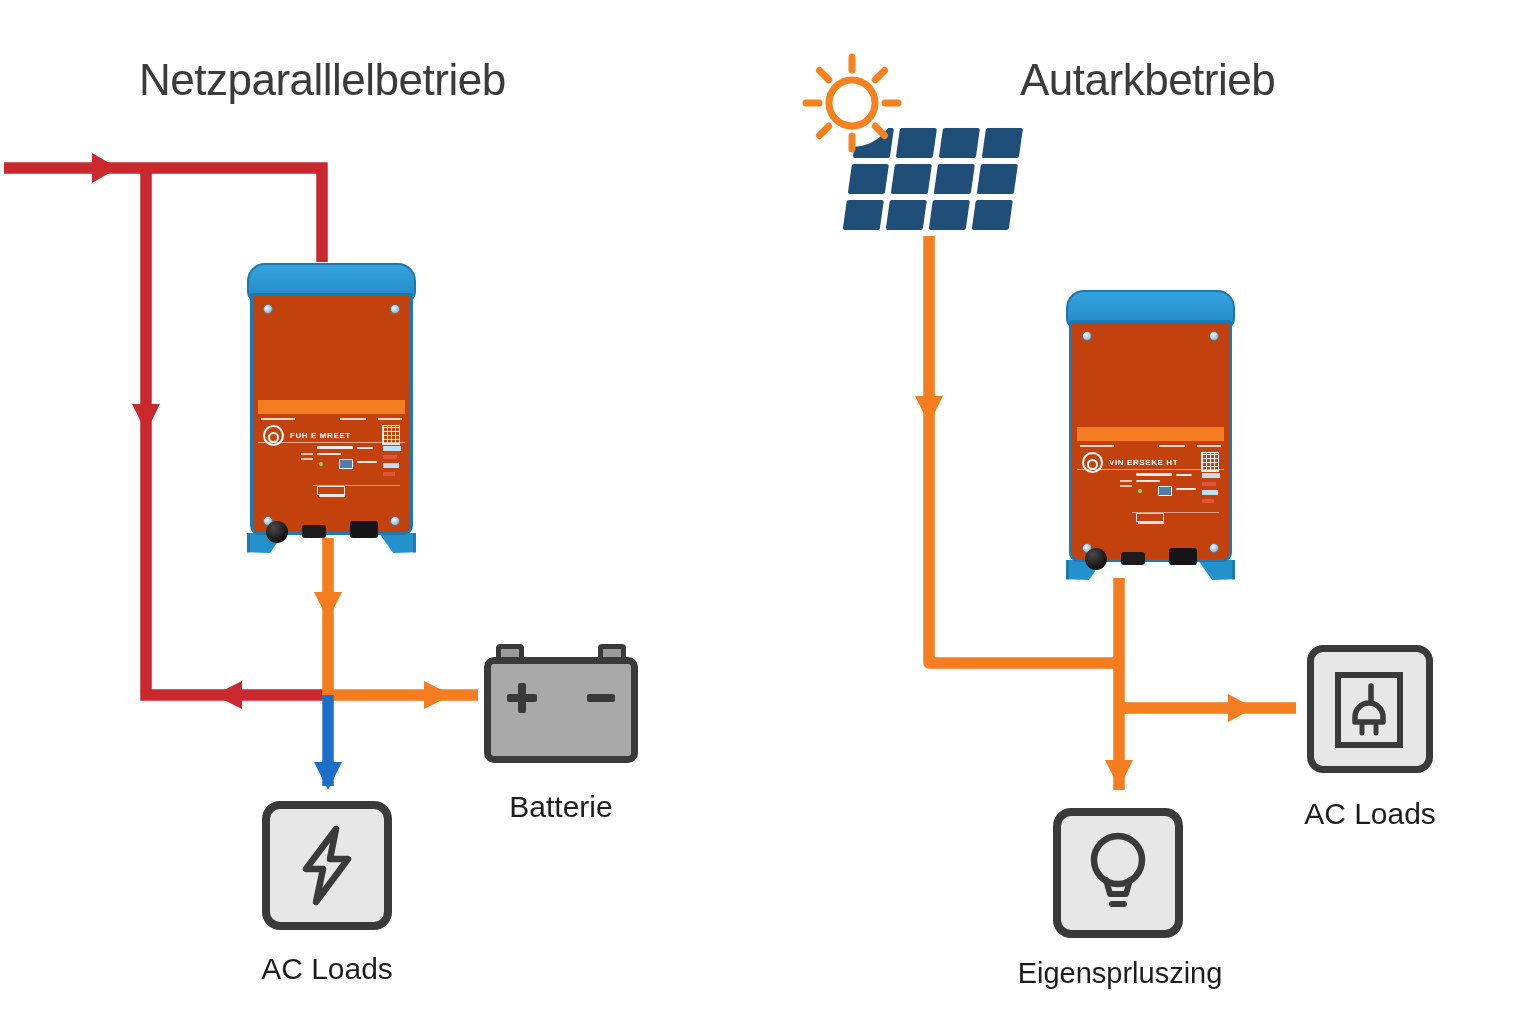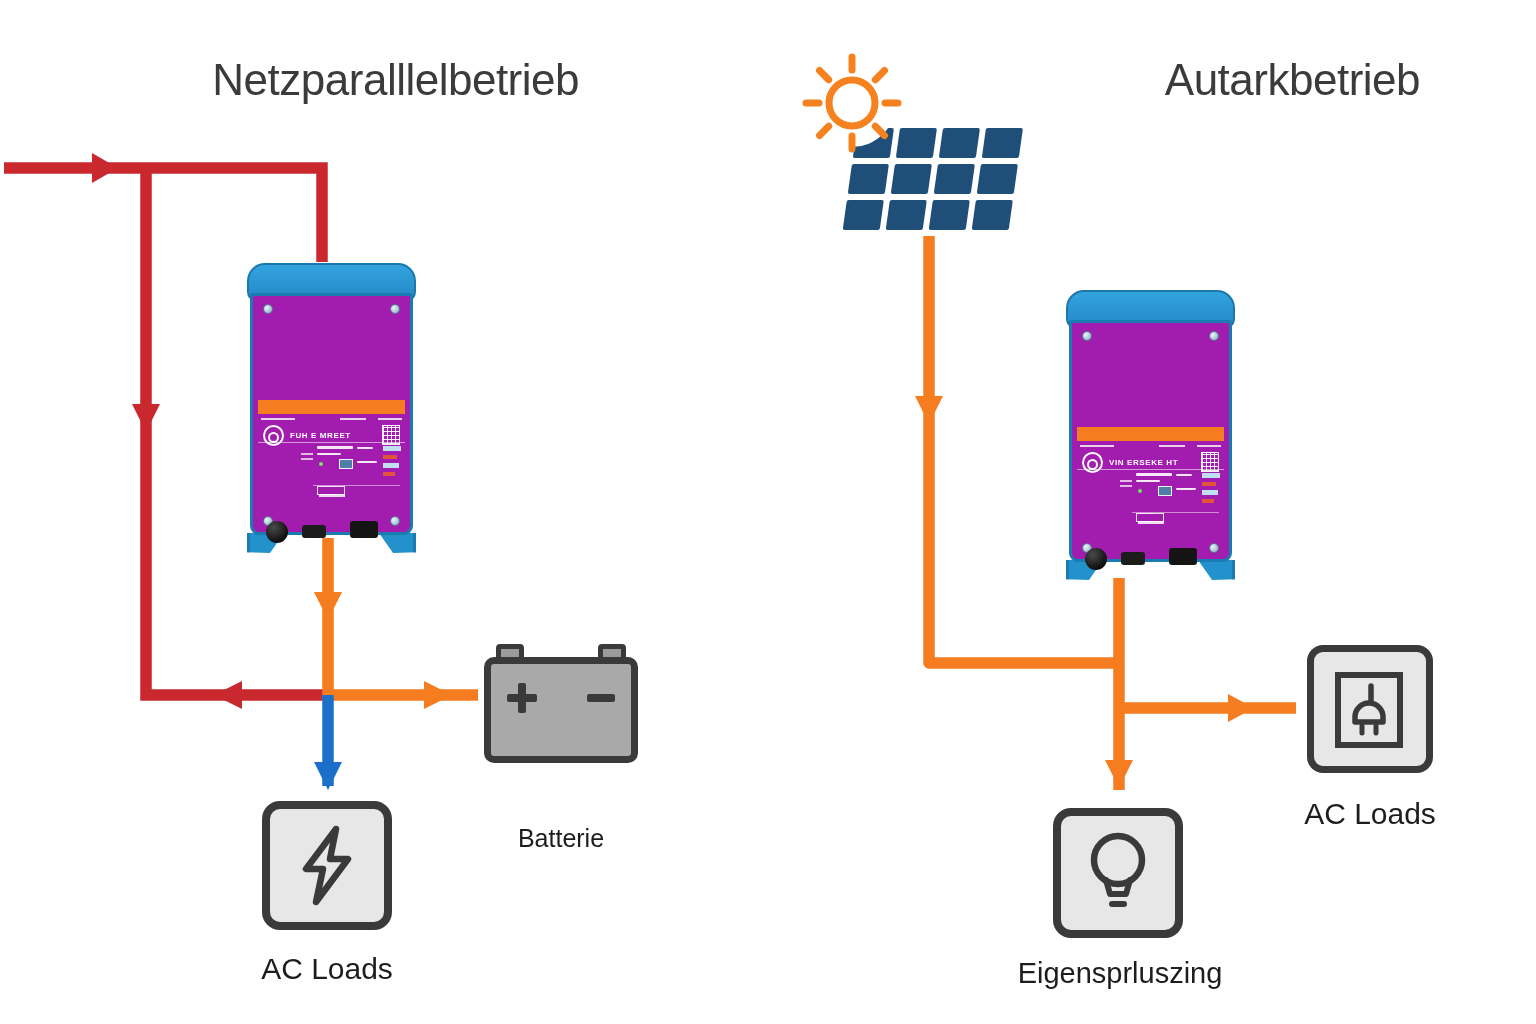--- a/index.html
+++ b/index.html
@@ -1,21 +1,21 @@
 <!DOCTYPE html>
 <html><head>
 <meta charset="utf-8">
 <style>
   html,body{margin:0;padding:0;background:#ffffff;}
   body{width:1536px;height:1024px;position:relative;overflow:hidden;
        font-family:"Liberation Sans", sans-serif;}
 
   
   .title{position:absolute;font-size:44px;color:#3b3b3b;letter-spacing:-0.5px;
-         text-align:right;white-space:nowrap;}
+         text-align:left;white-space:nowrap;}
   .lbl{position:absolute;color:#1d1d1d;text-align:center;white-space:nowrap;}
 
   
   svg.overlay{position:absolute;left:0;top:0;z-index:3;pointer-events:none;}
   .ln-red{stroke:#c9282e;stroke-width:11.5;fill:none;}
   .ln-orange{stroke:#f57d20;stroke-width:11.5;fill:none;}
   .ln-blue{stroke:#1b6fc8;stroke-width:11.5;fill:none;}
   .ar-red{fill:#c9282e;}
   .ar-orange{fill:#f57d20;}
   .ar-blue{fill:#1b6fc8;}
@@ -29,21 +29,21 @@
       gap:6px;}
   .pv-cell{background:#1f4e79;border-radius:2px;}
 
   
   .inverter{position:absolute;width:163px;height:272px;z-index:4;}
   .inv-cap{position:absolute;left:-3px;right:-3px;top:0;height:34px;
            background:linear-gradient(#33a3de,#2389c6);
            border:2px solid #1a78ae;border-bottom-width:3px;
            border-radius:18px 18px 10px 10px;}
   .inv-body{position:absolute;left:0;right:0;top:30px;bottom:0;
-            background:#a21caf;border:3px solid #1b7ab0;
+            background:#c2410c;border:3px solid #1b7ab0;
             border-radius:3px 3px 9px 9px;z-index:1;}
   .screw{position:absolute;width:8px;height:8px;border-radius:50%;
          background:radial-gradient(circle at 35% 35%,#eef6fb,#9dbbcf 70%);
          border:1px solid #57798f;}
   .inv-stripe{position:absolute;left:5px;right:5px;top:104px;height:14px;background:#f57c20;}
   .tick{position:absolute;height:2px;background:rgba(255,255,255,.8);top:122px;}
   .inv-logo-row{position:absolute;left:10px;right:10px;top:127px;height:24px;
                 display:flex;align-items:center;gap:6px;}
   .logo-swirl{width:17px;height:17px;border:2px solid #fff;border-radius:50%;
               position:relative;flex:0 0 auto;}
@@ -252,21 +252,21 @@
   <div class="term t1"></div>
   <div class="term t2"></div>
   <div class="bat-body">
     <div class="plus">
         <div class="h"></div>
         <div class="v"></div>
       </div>
     <div class="minus"></div>
   </div>
 </div>
-<div class="lbl" style="left:484px;top:824px;width:154px;font-size:25px;">Batterie</div>
+<div class="lbl" style="left:484px;top:790px;width:154px;font-size:30px;">Batterie</div>
 
 <div class="load-box" style="left:262px;top:801px;width:130px;height:129px;">
   <svg width="114" height="113" viewBox="0 0 114 113" style="position:absolute;left:0;top:0;">
     <path class="icon-stroke" stroke-width="6.5" d="M66 20 L36 60 H53 L46 93 L78 50 H60 Z"></path>
   </svg>
 </div>
 <div class="lbl" style="left:252px;top:952px;width:150px;font-size:30px;">AC Loads</div>
 
 <div class="load-box" style="left:1307px;top:645px;width:126px;height:128px;border-width:7px;border-radius:16px;">
   <div class="acr-inner">

